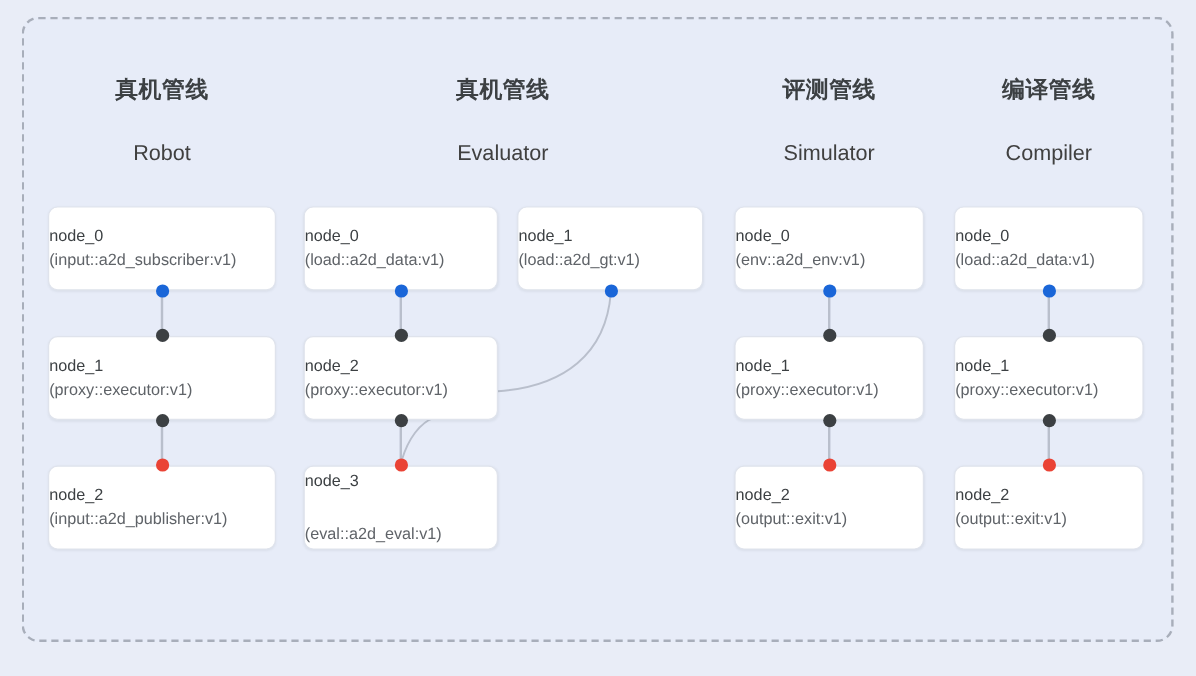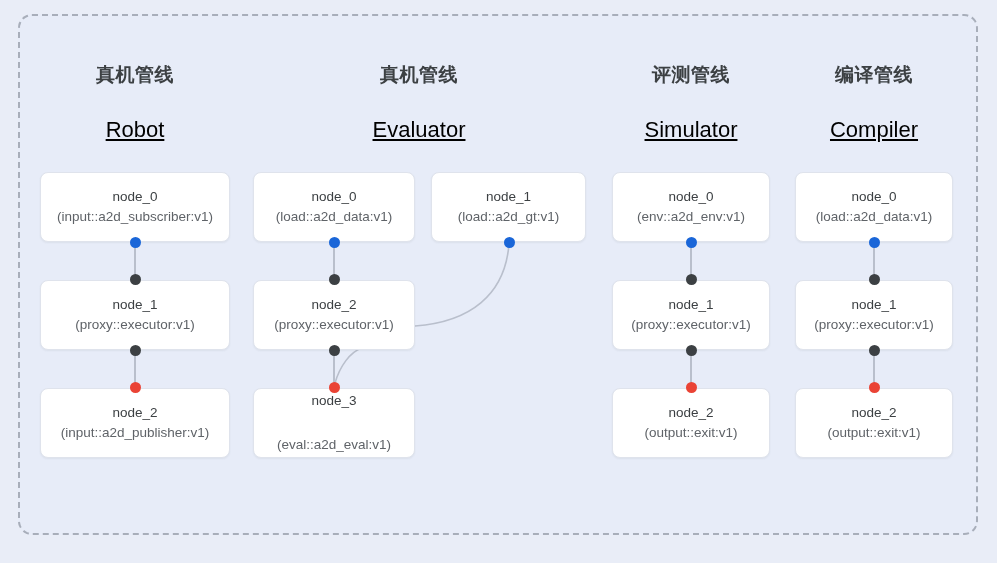--- a/index.html
+++ b/index.html
@@ -38,37 +38,36 @@
     text-align: center;
   }
   .col-title {
     font-size: 19px;
     font-weight: bold;
     color: #3c4043;
     letter-spacing: 0.5px;
     white-space: nowrap;
   }
   .col-sub {
-    font-size: 22px;
-    color: #000000;
+    font-size: 18px;
+    color: #404040;
     margin-top: 29px;
     white-space: nowrap;
-    text-decoration: underline;
   }
   
   .node {
     position: absolute;
     box-sizing: border-box;
     background: #ffffff;
     border: 1px solid #dfe3ec;
     border-radius: 8px;
     box-shadow: 0 1px 2px rgba(60,64,67,0.07);
     display: flex;
     flex-direction: column;
-    align-items: center;
+    align-items: flex-start;
     justify-content: center;
   }
   .node-title {
     font-size: 13.5px;
     color: #3c4043;
     line-height: 20px;
     white-space: nowrap;
   }
   .node-sub {
     font-size: 13.5px;

